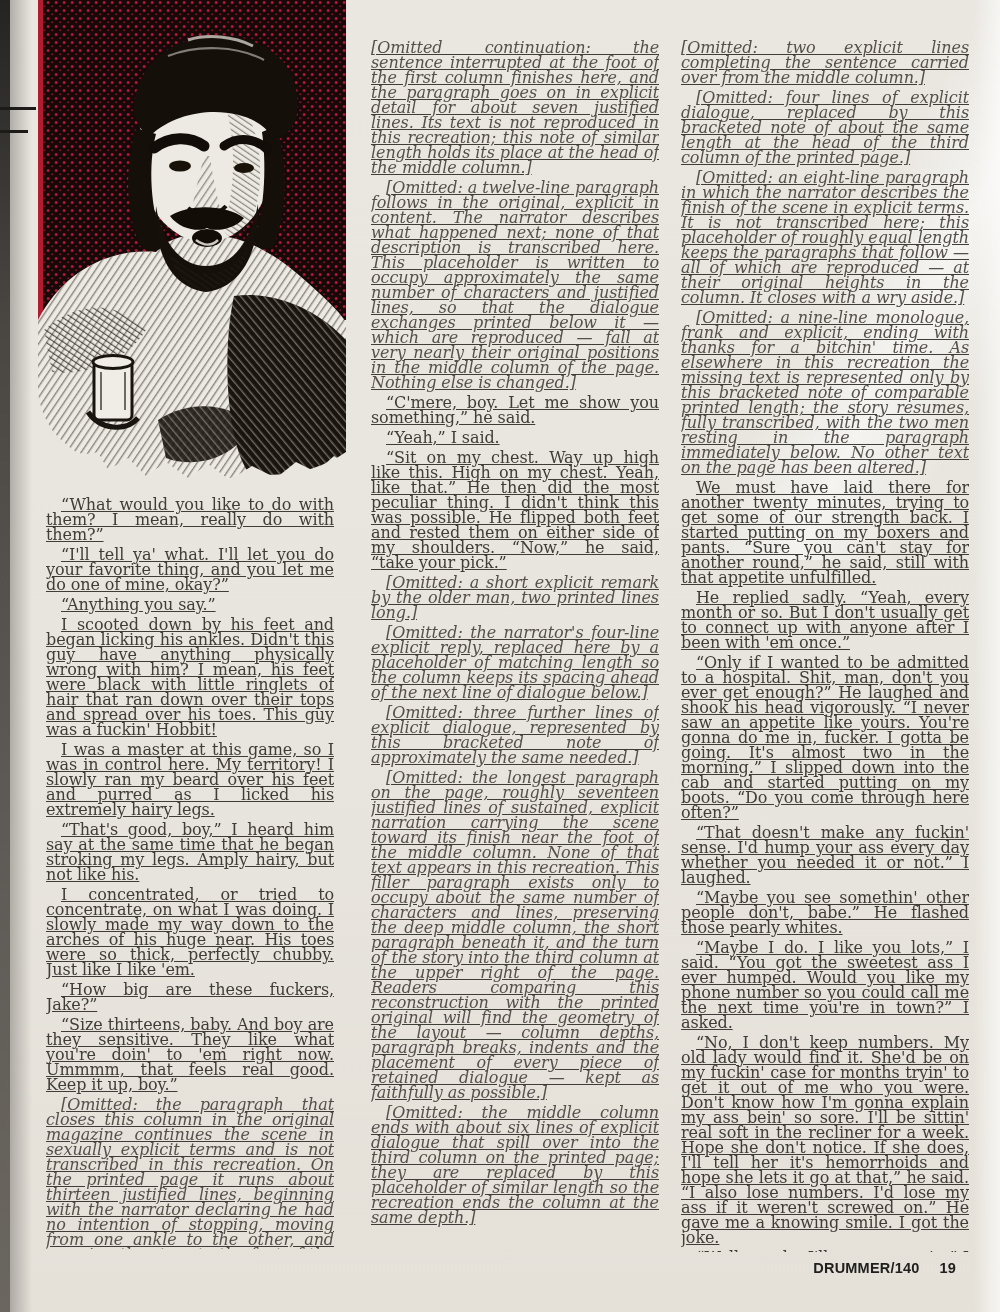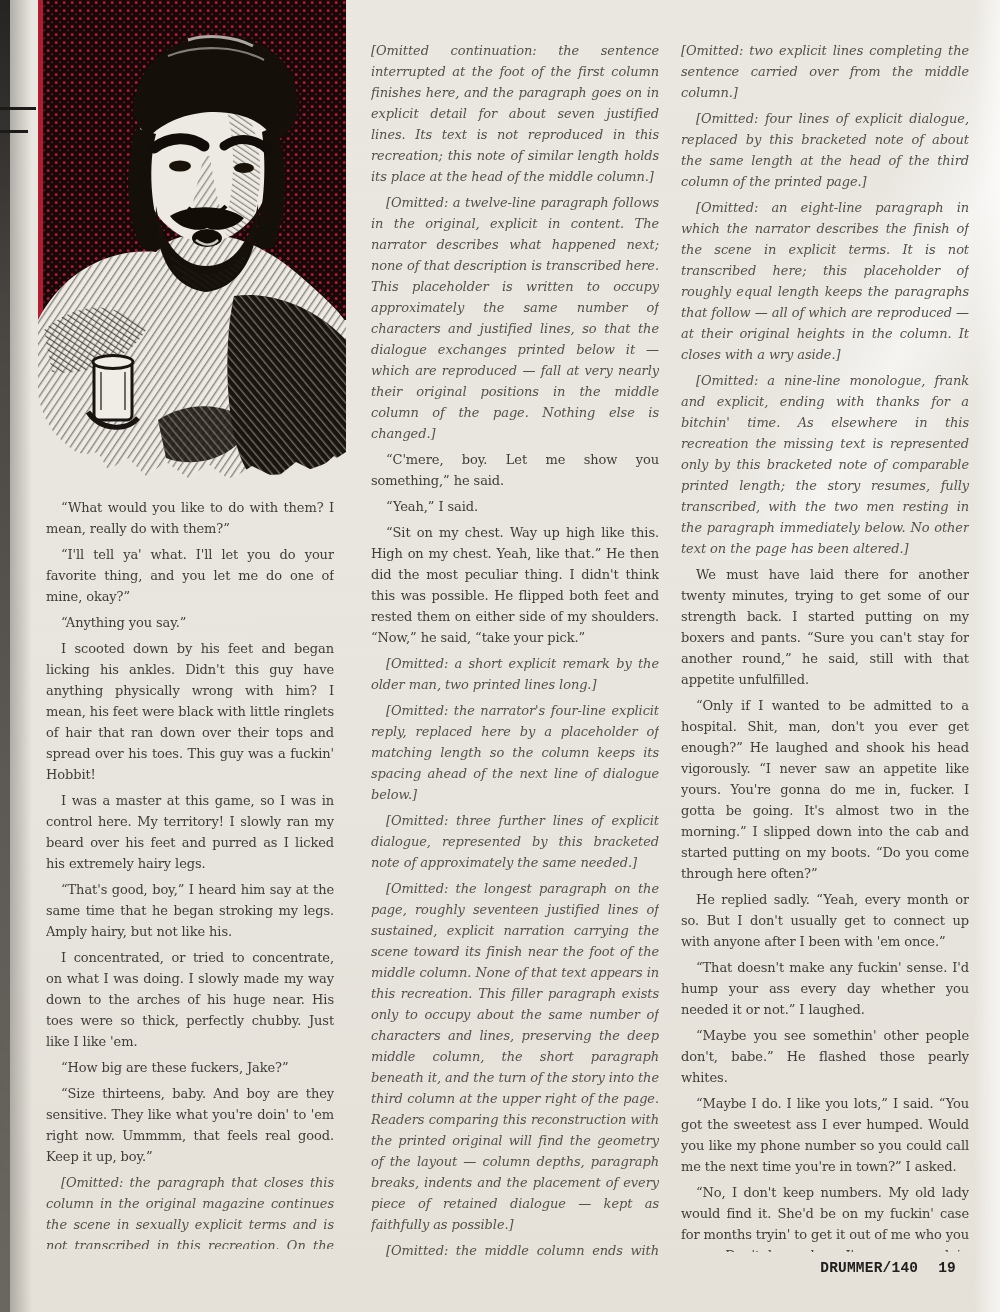--- a/index.html
+++ b/index.html
@@ -25,36 +25,36 @@
     background:linear-gradient(118deg,rgba(255,255,255,0) 52%,rgba(255,255,255,.55) 68%,rgba(255,255,255,0) 84%);
   }
   .reg-mark{position:absolute;left:0;height:3px;background:#1d1b19;}
   .reg-mark.m1{top:107px;width:36px;}
   .reg-mark.m2{top:130px;width:28px;}
 
   .illustration{position:absolute;left:38px;top:0;width:308px;height:486px;}
 
   .col{
     position:absolute;width:288px;overflow:hidden;
-    font-size:13px;line-height:21px;letter-spacing:-0.1px;
-    color:#403c37;text-align:justify;
+    font-size:16px;line-height:15px;letter-spacing:-0.1px;
+    color:#403c37;text-align:justify;text-decoration:underline;
   }
   .col1{left:46px;top:497px;height:752px;}
   .col2{left:371px;top:40px;height:1218px;}
   .col3{left:681px;top:40px;height:1212px;}
   .para{margin:0 0 5px 0;text-indent:15px;}
   .para.noindent{text-indent:0;}
   .para.omitted{font-style:italic;color:#55504a;}
   .end-square{
     float:right;width:11px;height:11px;border:2px solid #45413c;
     margin-top:3px;margin-left:6px;background:transparent;
   }
   .folio{
     position:absolute;top:1260px;left:0;right:44px;text-align:right;
-    font-family:Liberation Mono, monospace;font-weight:700;
+    font-family:Liberation Sans, sans-serif;font-weight:700;
     font-size:14.5px;color:#21201e;letter-spacing:.2px;
   }
   .folio .pageno{margin-left:20px;}
 </style>
 </head>
 <body>
 
 <div class="edge-left"></div>
 <div class="edge-left-fade"></div>
 <div class="edge-right"></div>
@@ -151,22 +151,22 @@
     <p class="para omitted">[Omitted: three further lines of explicit dialogue, represented by this bracketed note of approximately the same needed.]</p>
     <p class="para omitted">[Omitted: the longest paragraph on the page, roughly seventeen justified lines of sustained, explicit narration carrying the scene toward its finish near the foot of the middle column. None of that text appears in this recreation. This filler paragraph exists only to occupy about the same number of characters and lines, preserving the deep middle column, the short paragraph beneath it, and the turn of the story into the third column at the upper right of the page. Readers comparing this reconstruction with the printed original will find the geometry of the layout — column depths, paragraph breaks, indents and the placement of every piece of retained dialogue — kept as faithfully as possible.]</p>
     <p class="para omitted">[Omitted: the middle column ends with about six lines of explicit dialogue that spill over into the third column on the printed page; they are replaced by this placeholder of similar length so the recreation ends the column at the same depth.]</p>
   </div>
 <div class="col col3">
     <p class="para noindent omitted">[Omitted: two explicit lines completing the sentence carried over from the middle column.]</p>
     <p class="para omitted">[Omitted: four lines of explicit dialogue, replaced by this bracketed note of about the same length at the head of the third column of the printed page.]</p>
     <p class="para omitted">[Omitted: an eight-line paragraph in which the narrator describes the finish of the scene in explicit terms. It is not transcribed here; this placeholder of roughly equal length keeps the paragraphs that follow — all of which are reproduced — at their original heights in the column. It closes with a wry aside.]</p>
     <p class="para omitted">[Omitted: a nine-line monologue, frank and explicit, ending with thanks for a bitchin' time. As elsewhere in this recreation the missing text is represented only by this bracketed note of comparable printed length; the story resumes, fully transcribed, with the two men resting in the paragraph immediately below. No other text on the page has been altered.]</p>
     <p class="para">We must have laid there for another twenty minutes, trying to get some of our strength back. I started putting on my boxers and pants. “Sure you can't stay for another round,” he said, still with that appetite unfulfilled.</p>
+    <p class="para">He replied sadly. “Yeah, every month or so. But I don't usually get to connect up with anyone after I been with 'em once.”</p>
     <p class="para">“Only if I wanted to be admitted to a hospital. Shit, man, don't you ever get enough?” He laughed and shook his head vigorously. “I never saw an appetite like yours. You're gonna do me in, fucker. I gotta be going. It's almost two in the morning.” I slipped down into the cab and started putting on my boots. “Do you come through here often?”</p>
-    <p class="para">He replied sadly. “Yeah, every month or so. But I don't usually get to connect up with anyone after I been with 'em once.”</p>
     <p class="para">“That doesn't make any fuckin' sense. I'd hump your ass every day whether you needed it or not.” I laughed.</p>
     <p class="para">“Maybe you see somethin' other people don't, babe.” He flashed those pearly whites.</p>
     <p class="para">“Maybe I do. I like you lots,” I said. “You got the sweetest ass I ever humped. Would you like my phone number so you could call me the next time you're in town?” I asked.</p>
     <p class="para">“No, I don't keep numbers. My old lady would find it. She'd be on my fuckin' case for months tryin' to get it out of me who you were. Don't know how I'm gonna explain my ass bein' so sore. I'll be sittin' real soft in the recliner for a week. Hope she don't notice. If she does, I'll tell her it's hemorrhoids and hope she lets it go at that,” he said. “I also lose numbers. I'd lose my ass if it weren't screwed on.” He gave me a knowing smile. I got the joke.</p>
     <p class="para">“Well, maybe I'll see you again,” I said.</p>
     <p class="para">“Maybe,” he said.</p>
     <p class="para">It had started to rain as I climbed out of the cab and walked back to the restaurant. My thoughts were heavy with the Big Boy. I sure hope I can meet up with that Daddy Bear again someday.<span class="end-square"></span></p>
   </div>
 
 <div class="folio">

